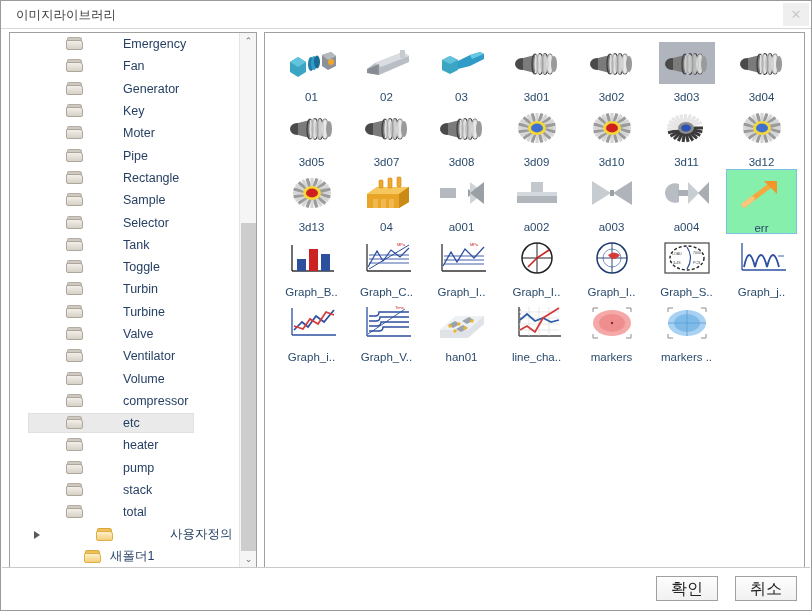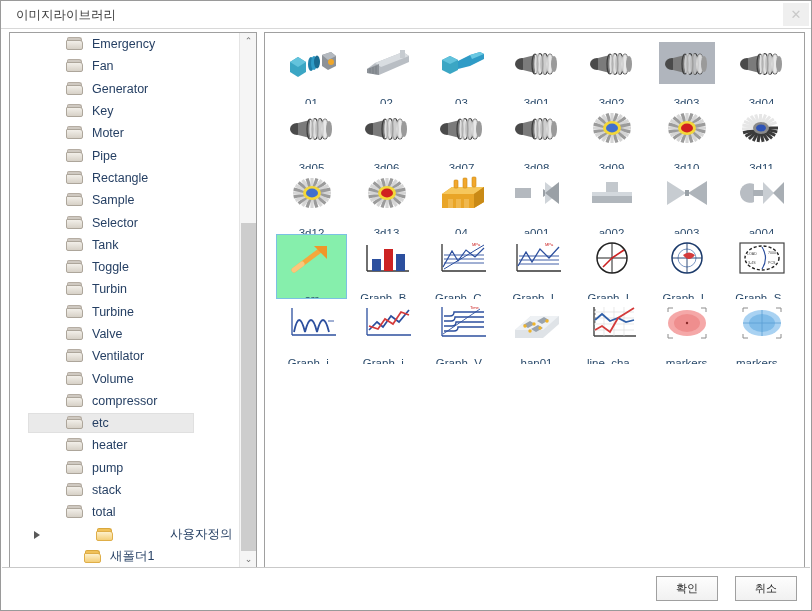--- a/index.html
+++ b/index.html
@@ -84,21 +84,21 @@
   }
   .fico.gold .back{background:#f0c159;border-color:#d9a73c;}
   .fico.gold .front{background:linear-gradient(#fdf0cb,#f4cf79);border-color:#dfae48;}
   .tlabel{font-size:12.5px;color:#1f3864;color:#253f63;}
   .trow.selected .selbg{
     position:absolute;left:18px;top:1px;right:46px;height:20px;
     background:#eaeaea;border:1px solid #e0e0e0;box-sizing:border-box;
   }
   .trow .cellwrap{position:relative;display:flex;align-items:center;z-index:2;}
   
-  .ind1{padding-left:56px;}
+  .ind1{padding-left:56px;gap:31px;}
   .ind0{padding-left:20px;gap:48px;}
   .ind2{padding-left:74px;}
   
   .tscroll{
     position:absolute;right:0;top:0;width:17px;height:535px;
     background:#f5f5f5;border-left:1px solid #e4e4e4;box-sizing:border-box;
   }
   .tscroll .arrowbtn{
     position:absolute;left:0;width:17px;height:17px;
     text-align:center;font-size:9px;color:#707070;line-height:17px;
@@ -125,40 +125,40 @@
   .cell{
     width:71px;height:65px;margin:0 2px 0 2px;
     position:relative;
     display:flex;flex-direction:column;align-items:center;justify-content:flex-start;
     box-sizing:border-box;
   }
   .cell .art{
     width:56px;height:42px;margin-top:3px;position:relative;
   }
   .cell .cname{
-    font-size:11.5px;color:#2a4a6b;margin-top:13px;
+    font-size:11.5px;color:#2a4a6b;margin-top:7px;
     max-width:68px;overflow:hidden;white-space:nowrap;text-overflow:clip;
     text-align:center;
   }
   .cell.sel-gray{}
   .cell.sel-gray .art{background:#b0b5bd;}
   .cell.sel-blue{
     background:#86efac;border:1px solid #7cc0e3;
   }
   
   .footer{
     position:absolute;left:1px;bottom:0px;width:808px;height:42px;
     background:#ffffff;border-top:1px solid #c9c9c9;
   }
   .btn{
     position:absolute;top:8px;width:62px;height:25px;
     background:linear-gradient(#fdfdfd,#f1f1f1);
     border:1px solid #a0a0a0;
     box-sizing:border-box;
-    font-size:11px;color:#222;
+    font-size:16px;color:#222;
     text-align:center;line-height:23px;
   }
   .btn.ok{right:92px;}
   .btn.cancel{right:13px;}
   svg{display:block;}
 </style>
 </head>
 <body>
 
 <div class="dialog">
@@ -529,39 +529,20 @@
                 <ellipse cx="36" cy="22" rx="3" ry="10.5"></ellipse>
                 <ellipse cx="41" cy="22" rx="3" ry="10"></ellipse>
               </g>
               <ellipse cx="29" cy="22" rx="4" ry="10.5" fill="#d4d4d4" opacity=".75"></ellipse>
               <ellipse cx="35" cy="22" rx="4" ry="10.5" fill="#bdbdbd" opacity=".75"></ellipse>
               <ellipse cx="41" cy="22" rx="4" ry="10" fill="#e2e2e2" opacity=".8"></ellipse>
               <ellipse cx="45" cy="22" rx="3" ry="8" fill="#9a9a9a"></ellipse>
             </svg>
           </div>
           <div class="cname">3d05</div>
-        </div>
-        <div class="cell">
-          <div class="art">
-            <svg width="56" height="42" viewBox="0 0 56 42">
-              <ellipse cx="13" cy="22" rx="7" ry="6" fill="#4a4a4a"></ellipse>
-              <path d="M14 16 L26 13 L26 31 L14 28 Z" fill="#7b7b7b"></path>
-              <g fill="none" stroke="#3c3c3c" stroke-width="1.2">
-                <ellipse cx="26" cy="22" rx="3" ry="10"></ellipse>
-                <ellipse cx="31" cy="22" rx="3" ry="10.5"></ellipse>
-                <ellipse cx="36" cy="22" rx="3" ry="10.5"></ellipse>
-                <ellipse cx="41" cy="22" rx="3" ry="10"></ellipse>
-              </g>
-              <ellipse cx="29" cy="22" rx="4" ry="10.5" fill="#d4d4d4" opacity=".75"></ellipse>
-              <ellipse cx="35" cy="22" rx="4" ry="10.5" fill="#bdbdbd" opacity=".75"></ellipse>
-              <ellipse cx="41" cy="22" rx="4" ry="10" fill="#e2e2e2" opacity=".8"></ellipse>
-              <ellipse cx="45" cy="22" rx="3" ry="8" fill="#9a9a9a"></ellipse>
-            </svg>
-          </div>
-          <div class="cname">3d06</div>
         </div>
         <div class="cell">
           <div class="art">
             <svg width="56" height="42" viewBox="0 0 56 42">
               <ellipse cx="13" cy="22" rx="7" ry="6" fill="#4a4a4a"></ellipse>
               <path d="M14 16 L26 13 L26 31 L14 28 Z" fill="#7b7b7b"></path>
               <g fill="none" stroke="#3c3c3c" stroke-width="1.2">
                 <ellipse cx="26" cy="22" rx="3" ry="10"></ellipse>
                 <ellipse cx="31" cy="22" rx="3" ry="10.5"></ellipse>
                 <ellipse cx="36" cy="22" rx="3" ry="10.5"></ellipse>

